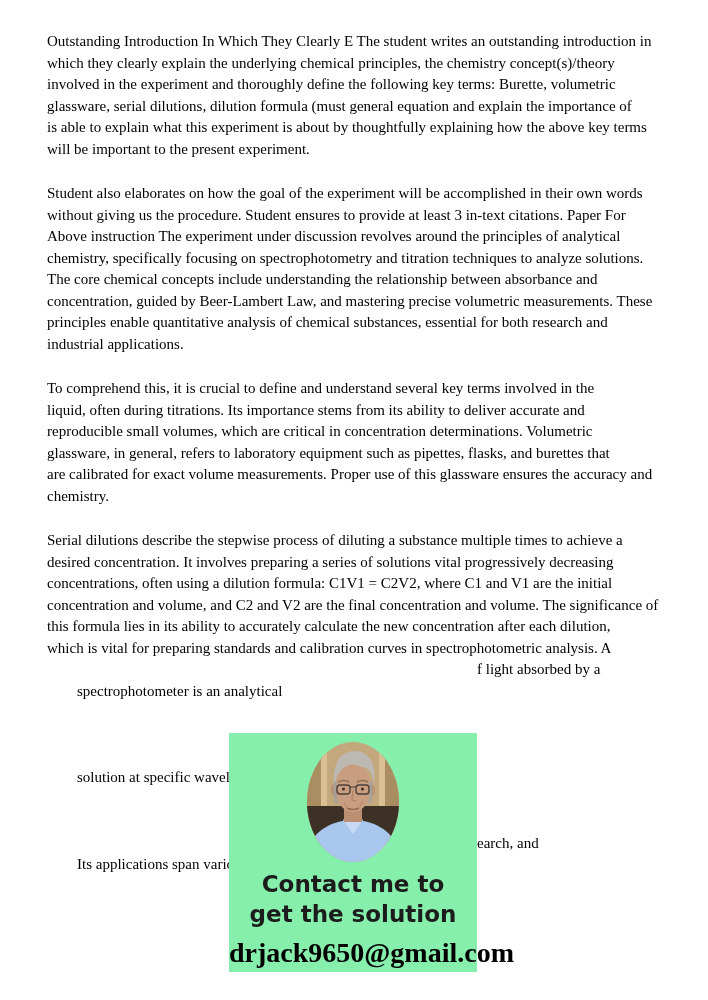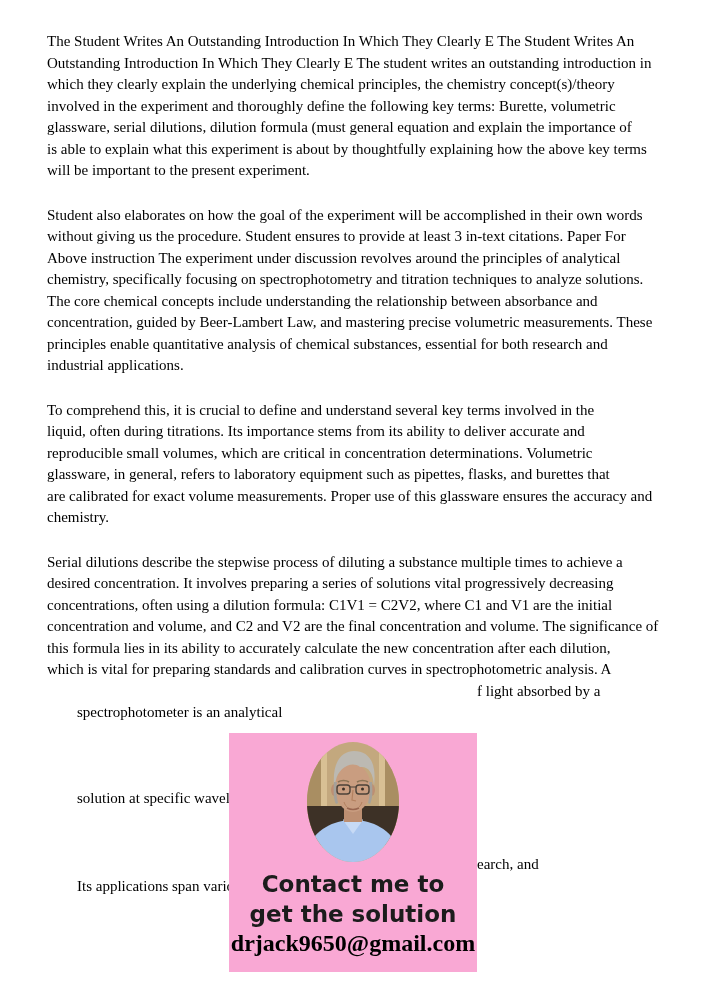--- a/index.html
+++ b/index.html
@@ -16,51 +16,50 @@
     padding:31px 30px 0 47px;
     font-size:15px;line-height:21.5px;
   }
   .para{margin:0 0 23px 0;}
   .tl{white-space:pre;position:relative;}
   .rfrag{position:absolute;left:430px;top:0;white-space:pre;}
   .overlay{
     position:absolute;
     left:229px;top:733px;
     width:248px;height:239px;
-    background:#f9a8d4;
+    background:#86efac;
     z-index:10;
     text-align:center;
   }
   .portrait{display:block;margin:9px auto 0 auto;}
   .contact-lines{
     margin-top:7px;
     font-family:"DejaVu Sans", sans-serif;
     font-weight:700;
     font-size:23px;
     line-height:30px;
     color:#1c1c1c;
     letter-spacing:0px;
   }
   .email{
-    margin-top:0;
+    margin-top:10px;
     font-family:"Liberation Serif", serif;
     font-weight:700;
-    font-size:24px;
+    font-size:28px;
     line-height:28px;
     color:#000000;
   }
 </style>
 </head>
 <body>
 
 <div class="page">
   <div class="doc">
 
     <div class="para">
-        <div class="tl">The Student Writes An Outstanding Introduction In Which They Clearly E The Student Writes An</div>
         <div class="tl">Outstanding Introduction In Which They Clearly E The student writes an outstanding introduction in</div>
         <div class="tl">which they clearly explain the underlying chemical principles, the chemistry concept(s)/theory</div>
         <div class="tl">involved in the experiment and thoroughly define the following key terms: Burette, volumetric</div>
         <div class="tl">glassware, serial dilutions, dilution formula (must general equation and explain the importance of</div>
         <div class="tl">is able to explain what this experiment is about by thoughtfully explaining how the above key terms</div>
         <div class="tl">will be important to the present experiment.</div>
       </div>
     <div class="para">
         <div class="tl">Student also elaborates on how the goal of the experiment will be accomplished in their own words</div>
         <div class="tl">without giving us the procedure. Student ensures to provide at least 3 in-text citations. Paper For</div>

